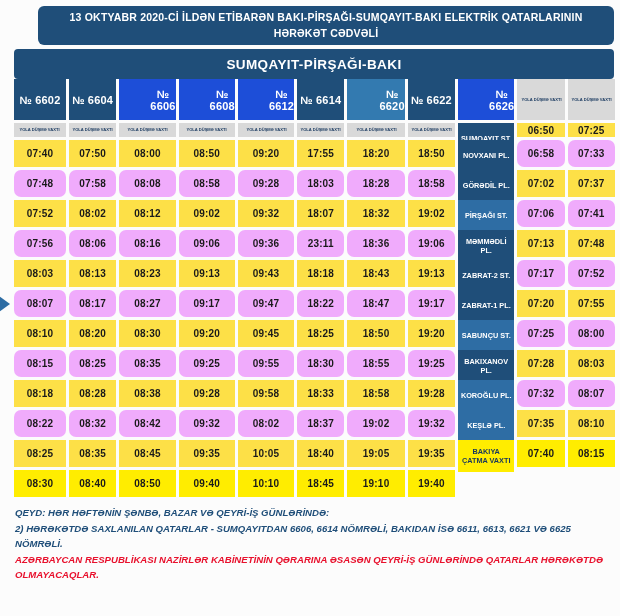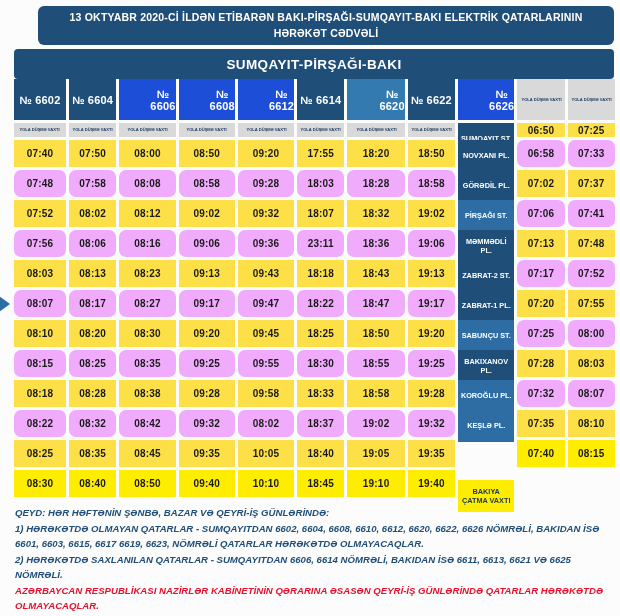--- a/index.html
+++ b/index.html
@@ -25,21 +25,21 @@
   #logo-cell{grid-column:1;grid-row:1 / 3;background:#d9d9d9;}
   .train-header{color:#fff;font-weight:bold;font-size:11px;letter-spacing:.2px;}
   .h-dark{background:#1f4e79;}
   .h-medium{background:#1d4ed8;padding-left:31px;}
   .h-light{background:#337ab0;padding-left:32px;}
   .dep-cell{background:#d9d9d9;overflow:hidden;}
   .dep-label{font-size:6px;font-weight:bold;color:#17375e;white-space:nowrap;transform:scale(.68);letter-spacing:0;}
   .station{color:#fff;font-weight:bold;font-size:7.3px;line-height:1.25;padding:16px 2px;text-transform:uppercase;text-align:center;}
   .s-dark{background:#1f4e79;}
   .s-medium{background:#2e6da4;}
-  .s-highlight{background:#ffed00;color:#17375e;margin-top:40px;}
+  .s-highlight{background:#ffed00;color:#17375e;}
   .time{font-weight:bold;font-size:10px;color:#1a1a1a;letter-spacing:.2px;}
   .t-dark{background:#fde047;}
   .t-light{background:#f0abfc;border-radius:7px;}
   .t-highlight{background:#ffed00;}
   
   #side-arrow{
     position:absolute;left:-4px;top:294px;width:0;height:0;
     border-top:10px solid transparent;border-bottom:10px solid transparent;
     border-left:14px solid #2e6da4;
   }
@@ -519,18 +519,17 @@
       </div>
       <div class="cell time t-highlight">
         <span>19:40</span>
       </div>
     </div>
 
   <div id="side-arrow"></div>
 
   <div id="notes">
     <p><span>QEYD:</span><span> HƏR HƏFTƏNİN ŞƏNBƏ, BAZAR VƏ QEYRİ-İŞ GÜNLƏRİNDƏ:</span></p>
-    <p><span>1) HƏRƏKƏTDƏ OLMAYAN QATARLAR</span><span> - SUMQAYITDAN 6602, 6604, 6608, 6610, 6612, 6620, 6622, 6626 NÖMRƏLİ, BAKIDAN İSƏ 6601, 6603, 6615, 6617 6619, 6623, NÖMRƏLİ QATARLAR HƏRƏKƏTDƏ OLMAYACAQLAR.</span></p>
     <p><span>2) HƏRƏKƏTDƏ SAXLANILAN QATARLAR</span><span> - SUMQAYITDAN 6606, 6614 NÖMRƏLİ, BAKIDAN İSƏ 6611, 6613, 6621 VƏ 6625 NÖMRƏLİ.</span></p>
     <p class="red">AZƏRBAYCAN RESPUBLİKASI NAZİRLƏR KABİNETİNİN QƏRARINA ƏSASƏN QEYRİ-İŞ GÜNLƏRİNDƏ QATARLAR HƏRƏKƏTDƏ OLMAYACAQLAR.</p>
   </div>
 
 </div>
 
 </body></html>

